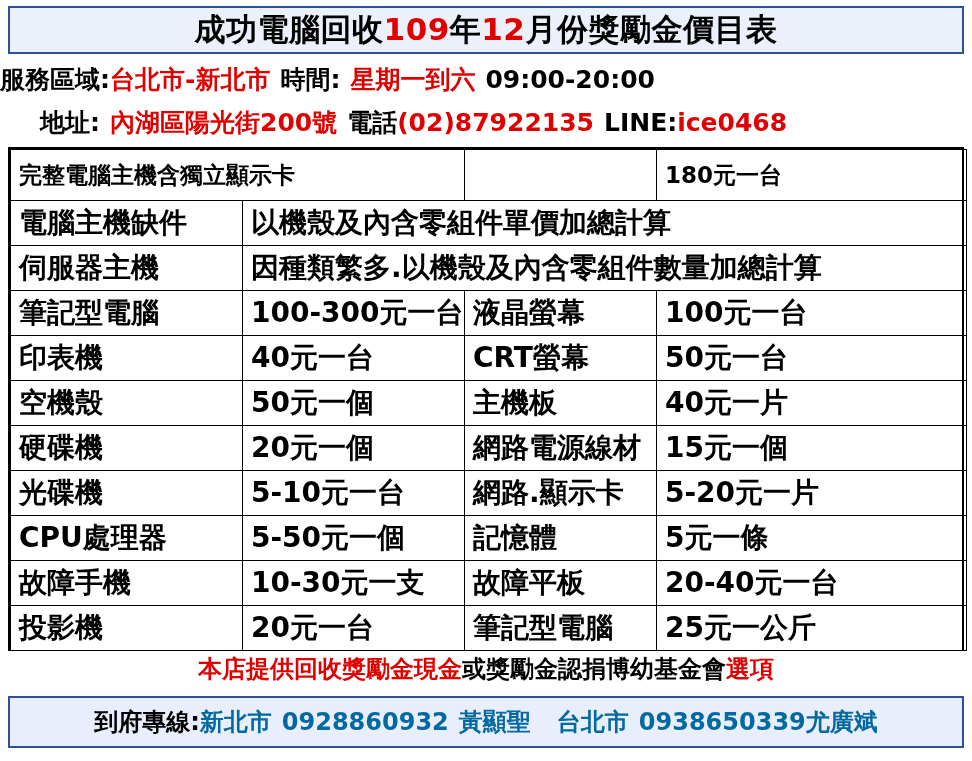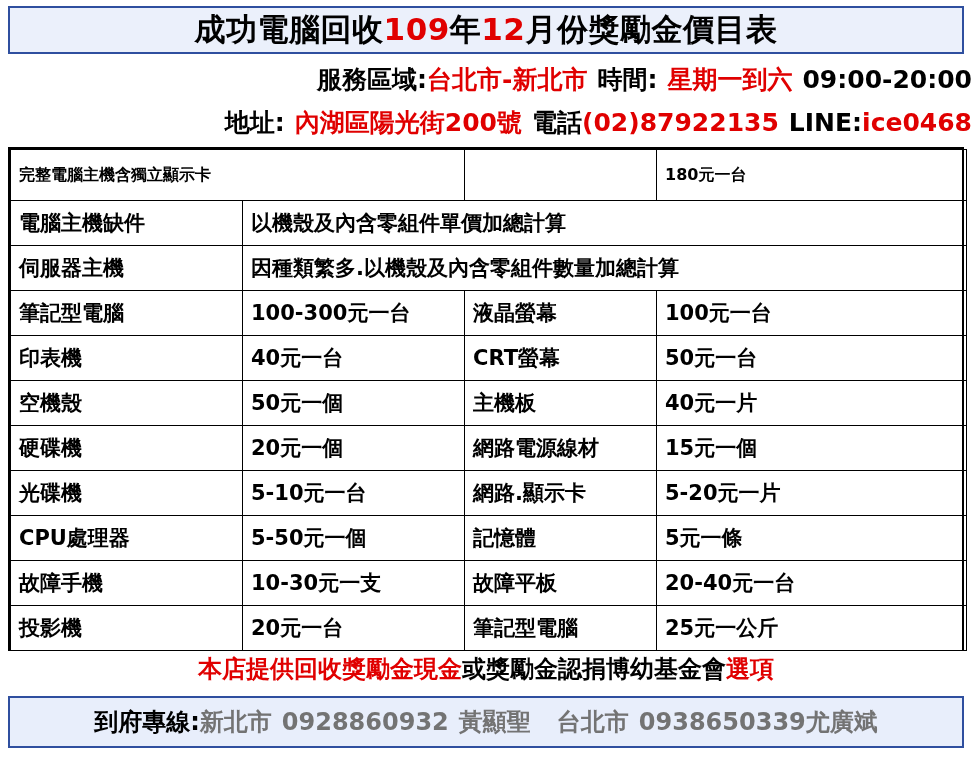--- a/index.html
+++ b/index.html
@@ -33,25 +33,25 @@
     align-items: center;
     justify-content: center;
   }
   .title-text {
     font-size: 31px;
     font-weight: bold;
     letter-spacing: 0.5px;
     white-space: nowrap;
   }
   .red { color: #e00000; }
-  .blue { color: #737373; }
+  .blue { color: #0369a1; }
   .black { color: #000000; }
 
   .subline {
-    text-align: right;
+    text-align: left;
     font-size: 25px;
     font-weight: bold;
     white-space: nowrap;
   }
   .subline1 { margin-top: 9px; }
   .subline2 { margin-top: 10px; margin-bottom: 8px; padding-left: 40px; }
 
   
   .table-wrap {
     margin: 0 8px;
@@ -60,31 +60,31 @@
   }
   table {
     border-collapse: collapse;
     width: 100%;
     table-layout: fixed;
   }
   td {
     border: 1px solid #000;
     height: 44px;
     padding: 0 8px;
-    font-size: 21px;
+    font-size: 28px;
     font-weight: bold;
     white-space: nowrap;
     overflow: hidden;
   }
   col.c1 { width: 232px; }
   col.c2 { width: 222px; }
   col.c3 { width: 192px; }
   col.c4 { width: 310px; }
 
-  .cell-first-row { height: 50px; font-size: 16px; }
+  .cell-first-row { height: 50px; font-size: 23px; }
 
   
   .note {
     text-align: center;
     font-size: 24px;
     font-weight: bold;
     margin-top: 2px;
     white-space: nowrap;
   }
   .bottom-bar {

